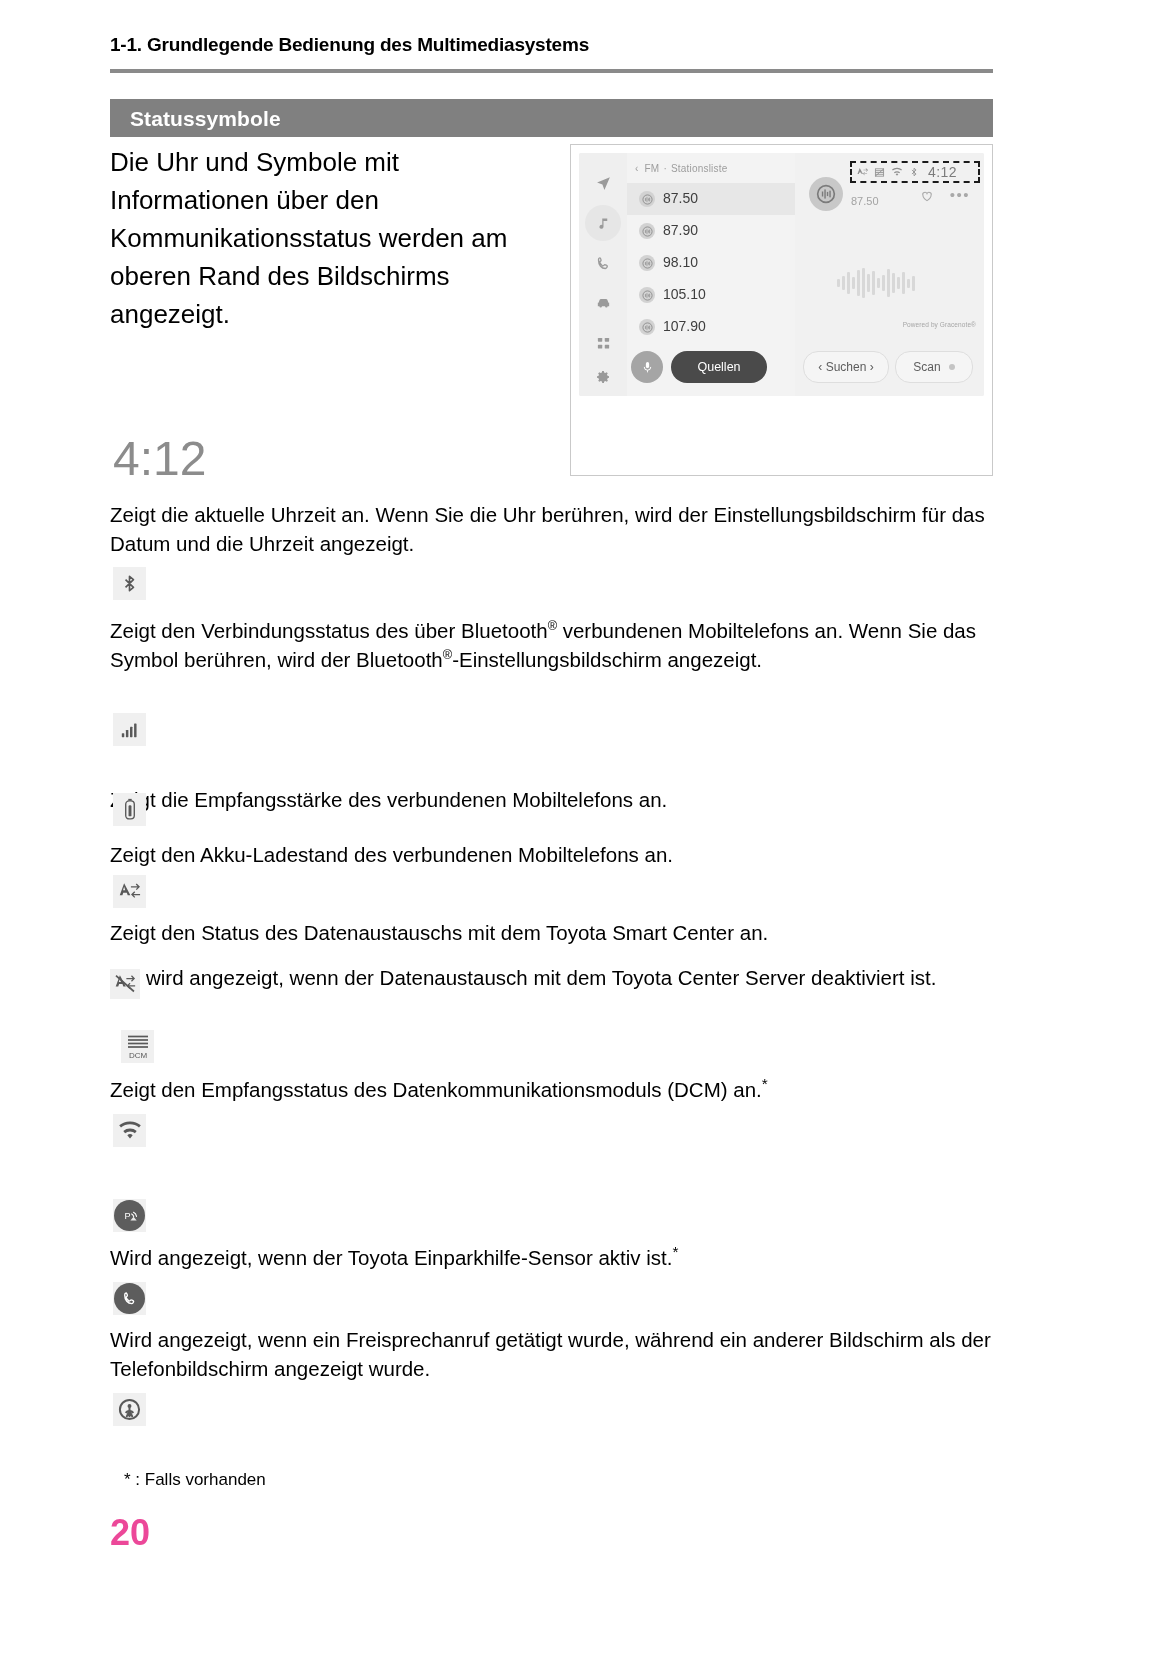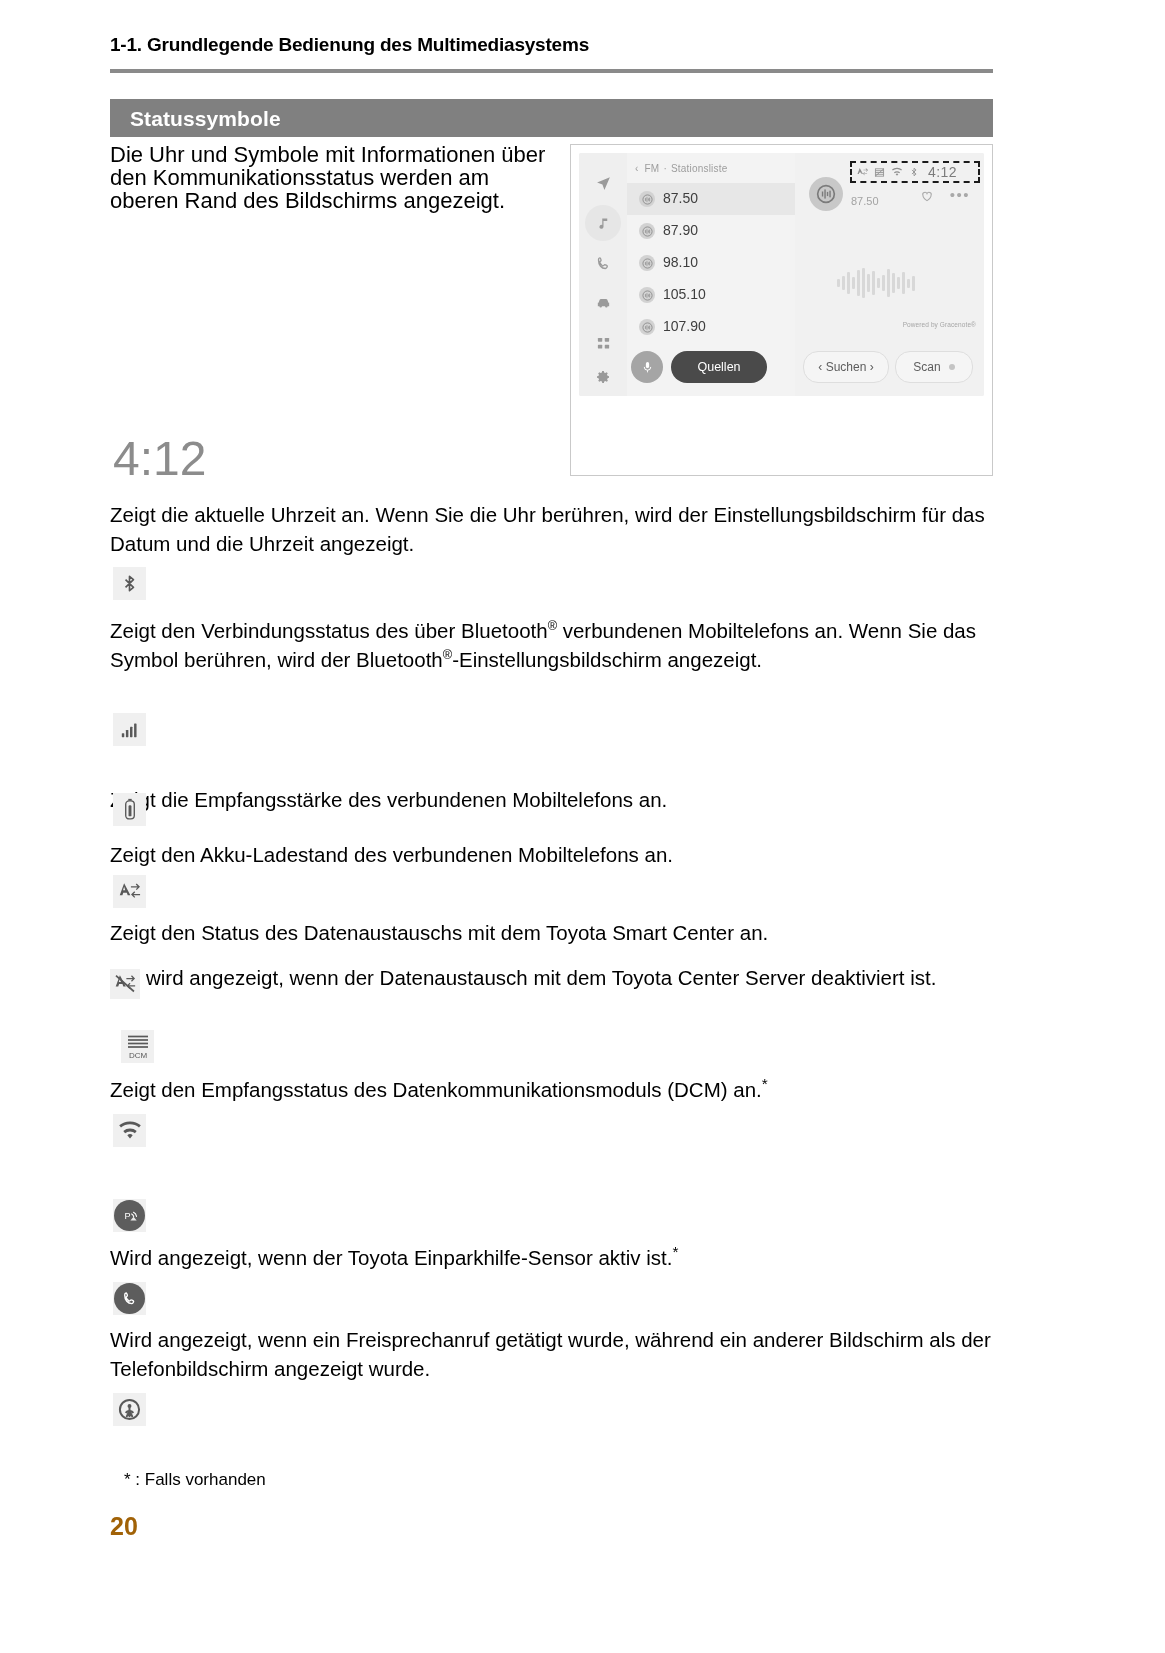--- a/index.html
+++ b/index.html
@@ -59,22 +59,22 @@
     color: #ffffff;
     letter-spacing: 0.1px;
   }
 
   
   .intro {
     position: absolute;
     left: 110px;
     top: 143px;
     width: 440px;
-    font-size: 22px;
-    line-height: 23px;
+    font-size: 26px;
+    line-height: 38px;
     color: #000;
   }
 
   
   .device-shot {
     position: absolute;
     left: 570px;
     top: 144px;
     width: 423px;
     height: 332px;
@@ -329,23 +329,23 @@
     position: absolute;
     left: 124px;
     top: 1470px;
     font-size: 17px;
     color: #000;
   }
   .folio {
     position: absolute;
     left: 110px;
     top: 1512px;
-    font-size: 25px;
+    font-size: 36px;
     font-weight: bold;
-    color: #a16207;
+    color: #ec4899;
   }
 </style>
 </head>
 <body>
 
 <div class="page">
 
   <div class="running-head">1-1. Grundlegende Bedienung des Multimediasystems</div>
   <div class="head-rule"></div>
 

